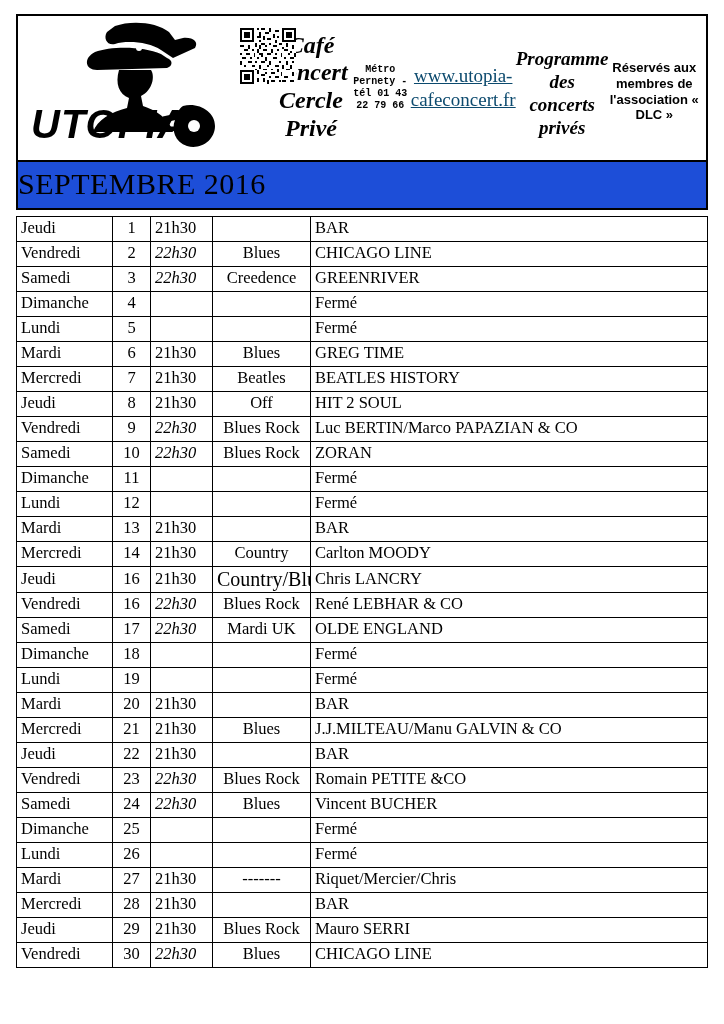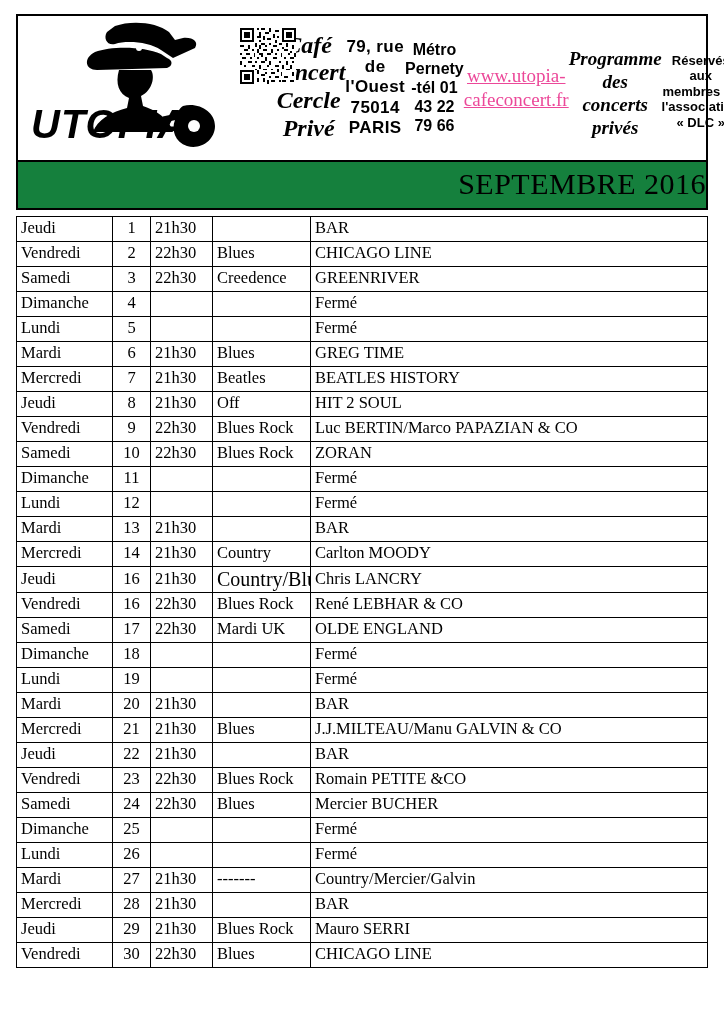--- a/index.html
+++ b/index.html
@@ -69,30 +69,30 @@
   }
   .h-addr {
     font-size: 17px;
     font-weight: bold;
     font-family: "Liberation Sans", sans-serif;
     letter-spacing: 0.4px;
     line-height: 1.2;
     margin-top: 1px;
   }
   .h-metro {
-    font-size: 16px;
+    font-size: 10px;
     font-weight: bold;
-    font-family: Liberation Sans, sans-serif;
+    font-family: Liberation Mono, monospace;
     line-height: 1.2;
     margin-top: 1px;
   }
   .h-url {
     font-size: 19px;
     font-family: "Liberation Serif", serif;
-    color: #ec4899;
+    color: #0c4a6e;
     text-decoration: underline;
     line-height: 1.25;
     margin-top: 2px;
   }
   .h-prog {
     font-size: 19px;
     font-weight: bold;
     font-style: italic;
     font-family: "Liberation Serif", serif;
     line-height: 1.2;
@@ -103,22 +103,22 @@
     font-weight: bold;
     font-family: "Liberation Sans", sans-serif;
     line-height: 1.2;
     margin-top: 9px;
   }
 
   
   .month-band {
     border: 2px solid #000;
     border-top: none;
-    background: #15803d;
-    text-align: right;
+    background: #1d4ed8;
+    text-align: left;
     font-size: 30px;
     font-family: "Liberation Serif", serif;
     padding: 5px 0 7px 0;
     letter-spacing: 0.5px;
   }
 
   
   table.sched {
     border-collapse: collapse;
     width: 100%;
@@ -137,22 +137,22 @@
   }
   col.c-day    { width: 96px; }
   col.c-num    { width: 38px; }
   col.c-time   { width: 62px; }
   col.c-style  { width: 98px; }
   col.c-artist { width: auto; }
 
   td.day  { text-align: left; padding-left: 7px; }
   td.num  { text-align: center; }
   td.time { }
-  td.time.late { }
-  td.style { }
+  td.time.late { font-style: italic; }
+  td.style { text-align: center; }
   td.style.small { font-size: 20px; }
   td.artist { text-align: left; padding-left: 7px; }
 
   
   .logo-svg { display: block; }
 </style>
 </head>
 <body>
 
 <div class="page">
@@ -281,21 +281,20 @@
               <rect x="26" y="27" width="2" height="1"></rect>
             <rect x="14" y="27" width="1" height="2"></rect>
               <rect x="10" y="13" width="1" height="1"></rect>
           </g>
         </svg>
       </div>
     </div>
 
     <div class="header-right">
       <div class="h-title">Café concert Cercle Privé</div>
-      <div class="h-addr">79, rue de l'Ouest 75014 PARIS</div>
       <div class="h-metro">Métro Pernety -tél 01 43 22 79 66</div>
       <div class="h-url">www.utopia-cafeconcert.fr</div>
       <div class="h-prog">Programme des concerts privés</div>
       <div class="h-reserve">Réservés aux membres de l'association « DLC »</div>
     </div>
   </div>
 
   <div class="month-band">SEPTEMBRE 2016</div>
 
   <table class="sched">
@@ -466,42 +465,42 @@
           <td class="num">23</td>
           <td class="time late">22h30</td>
           <td class="style">Blues Rock</td>
           <td class="artist">Romain PETITE &amp;CO</td>
         </tr>
         <tr>
           <td class="day">Samedi</td>
           <td class="num">24</td>
           <td class="time late">22h30</td>
           <td class="style">Blues</td>
-          <td class="artist">Mercier BUCHER</td>
+          <td class="artist">Vincent BUCHER</td>
         </tr>
         <tr>
           <td class="day">Dimanche</td>
           <td class="num">25</td>
           <td class="time"></td>
           <td class="style"></td>
           <td class="artist">Fermé</td>
         </tr>
         <tr>
           <td class="day">Lundi</td>
           <td class="num">26</td>
           <td class="time"></td>
           <td class="style"></td>
           <td class="artist">Fermé</td>
         </tr>
         <tr>
           <td class="day">Mardi</td>
           <td class="num">27</td>
           <td class="time">21h30</td>
           <td class="style">-------</td>
-          <td class="artist">Country/Mercier/Galvin</td>
+          <td class="artist">Riquet/Mercier/Chris</td>
         </tr>
         <tr>
           <td class="day">Mercredi</td>
           <td class="num">28</td>
           <td class="time">21h30</td>
           <td class="style"></td>
           <td class="artist">BAR</td>
         </tr>
         <tr>
           <td class="day">Jeudi</td>

